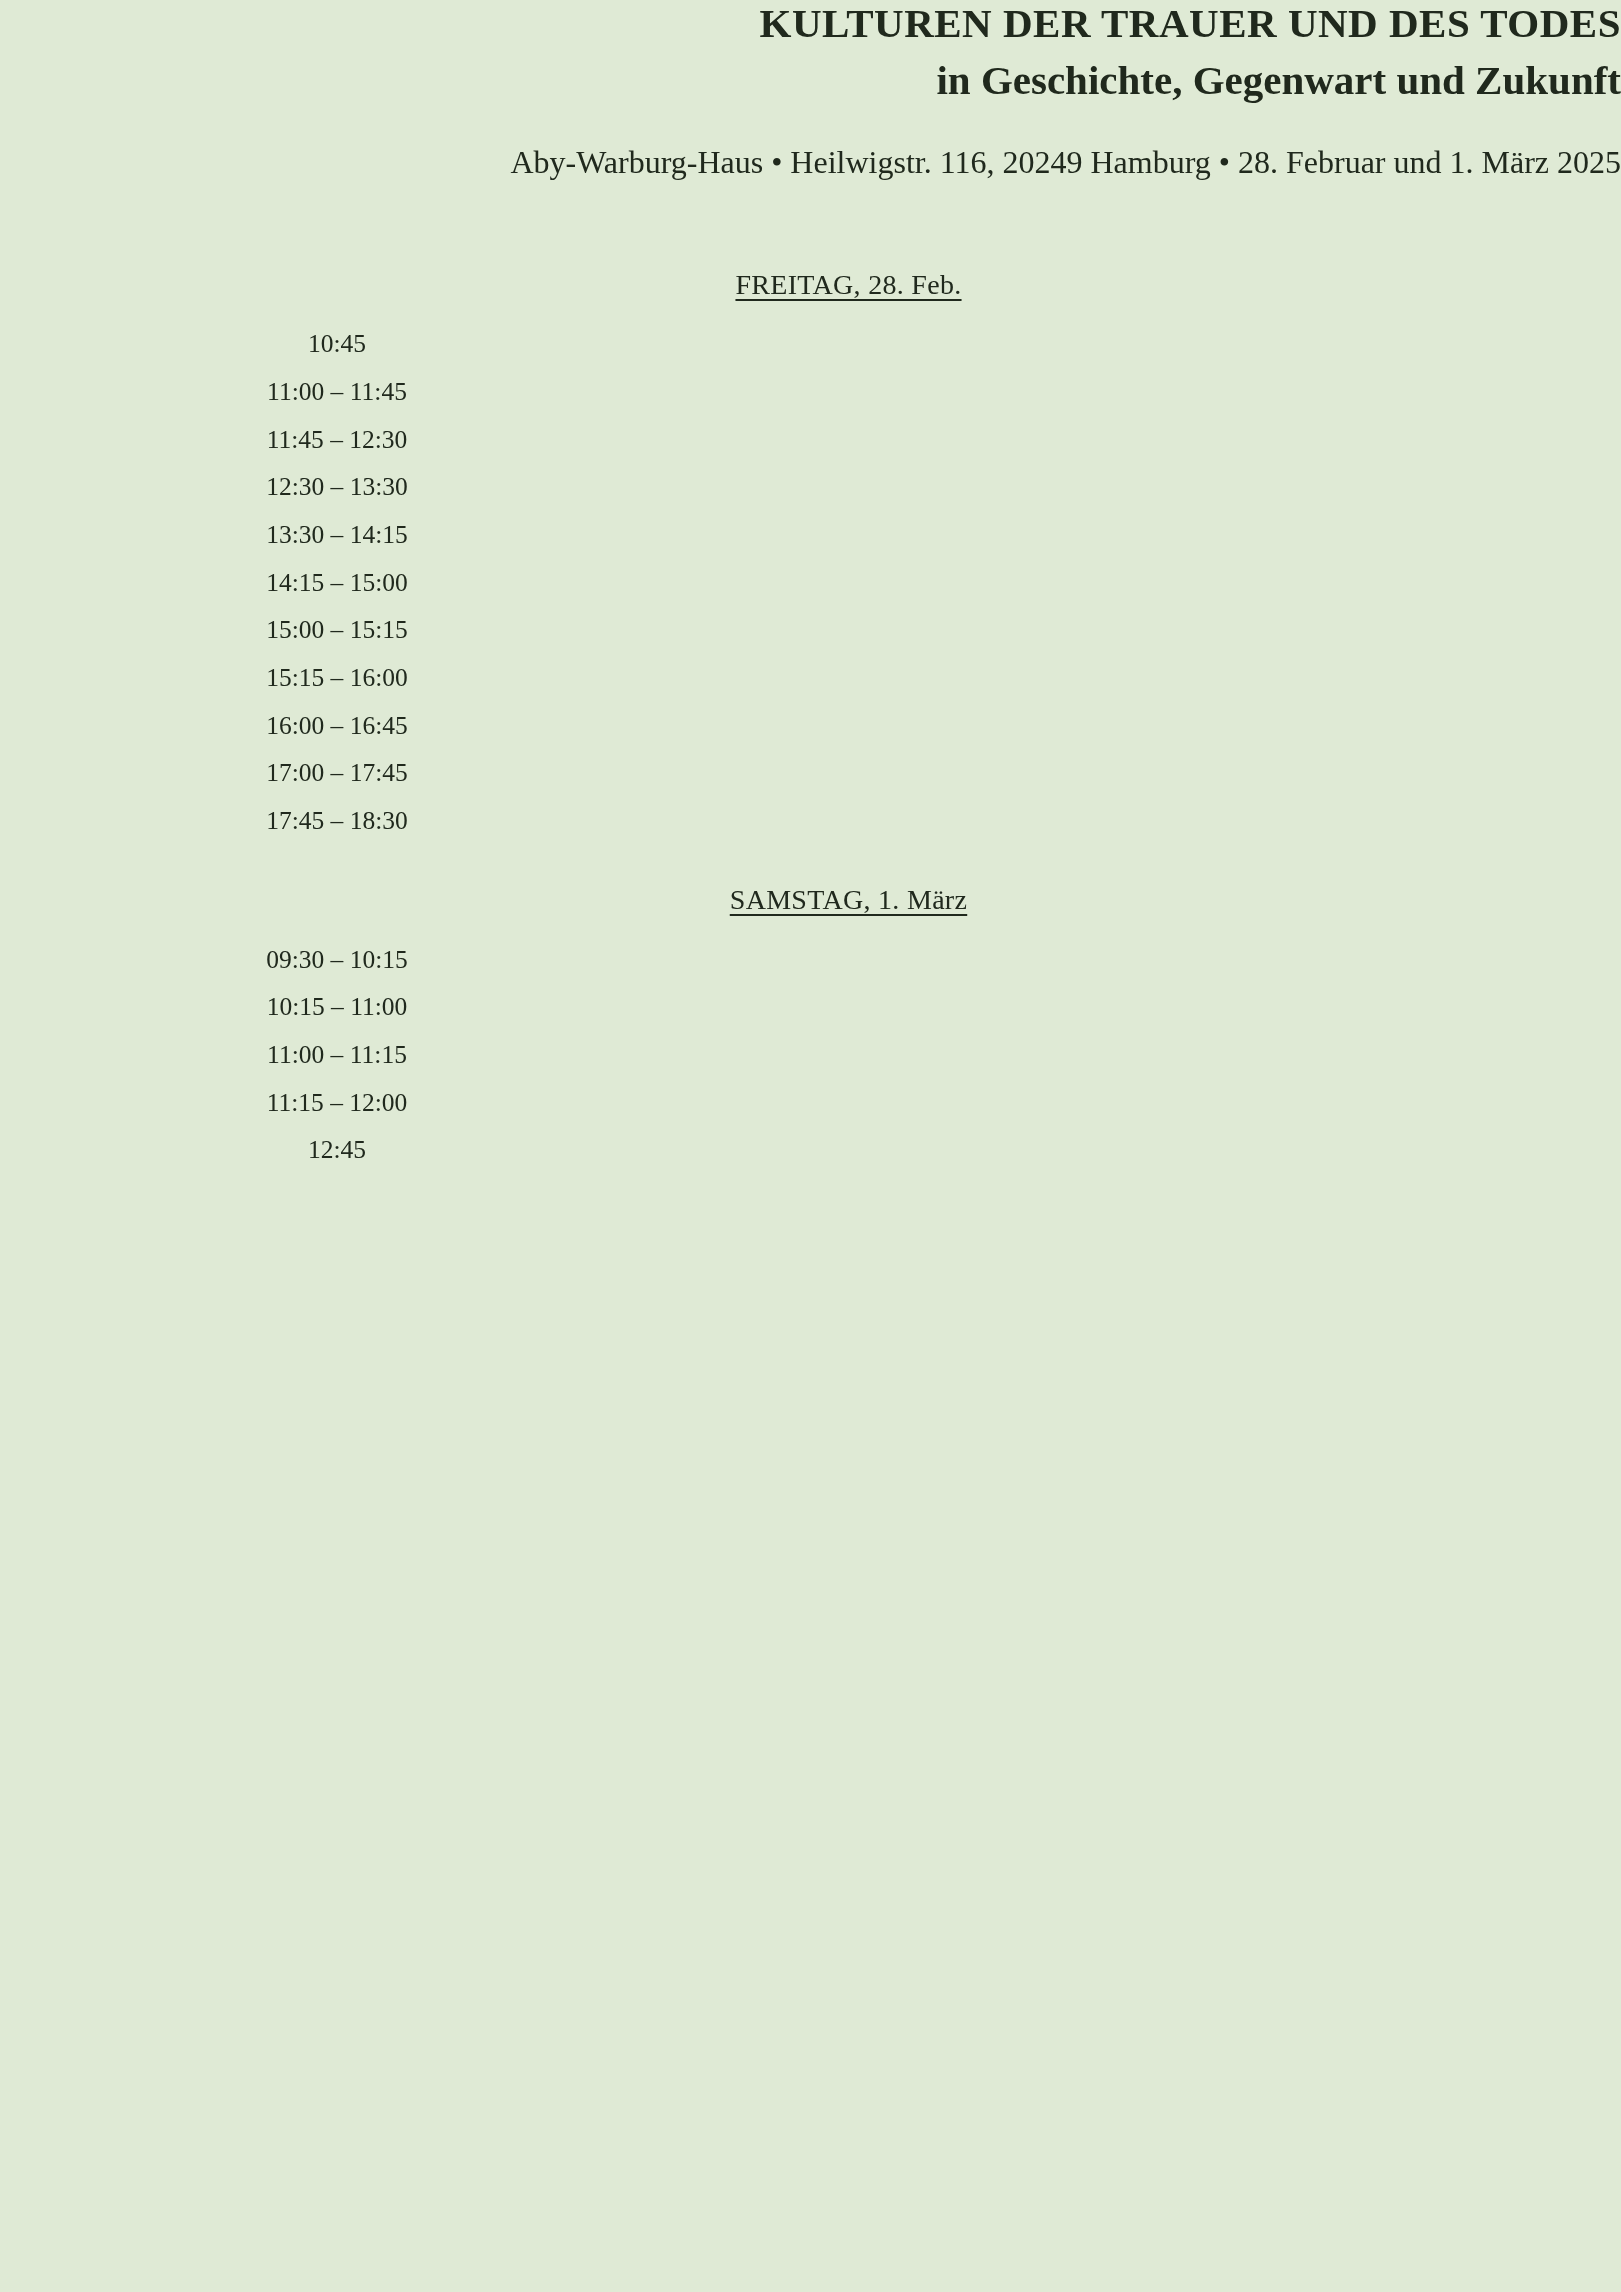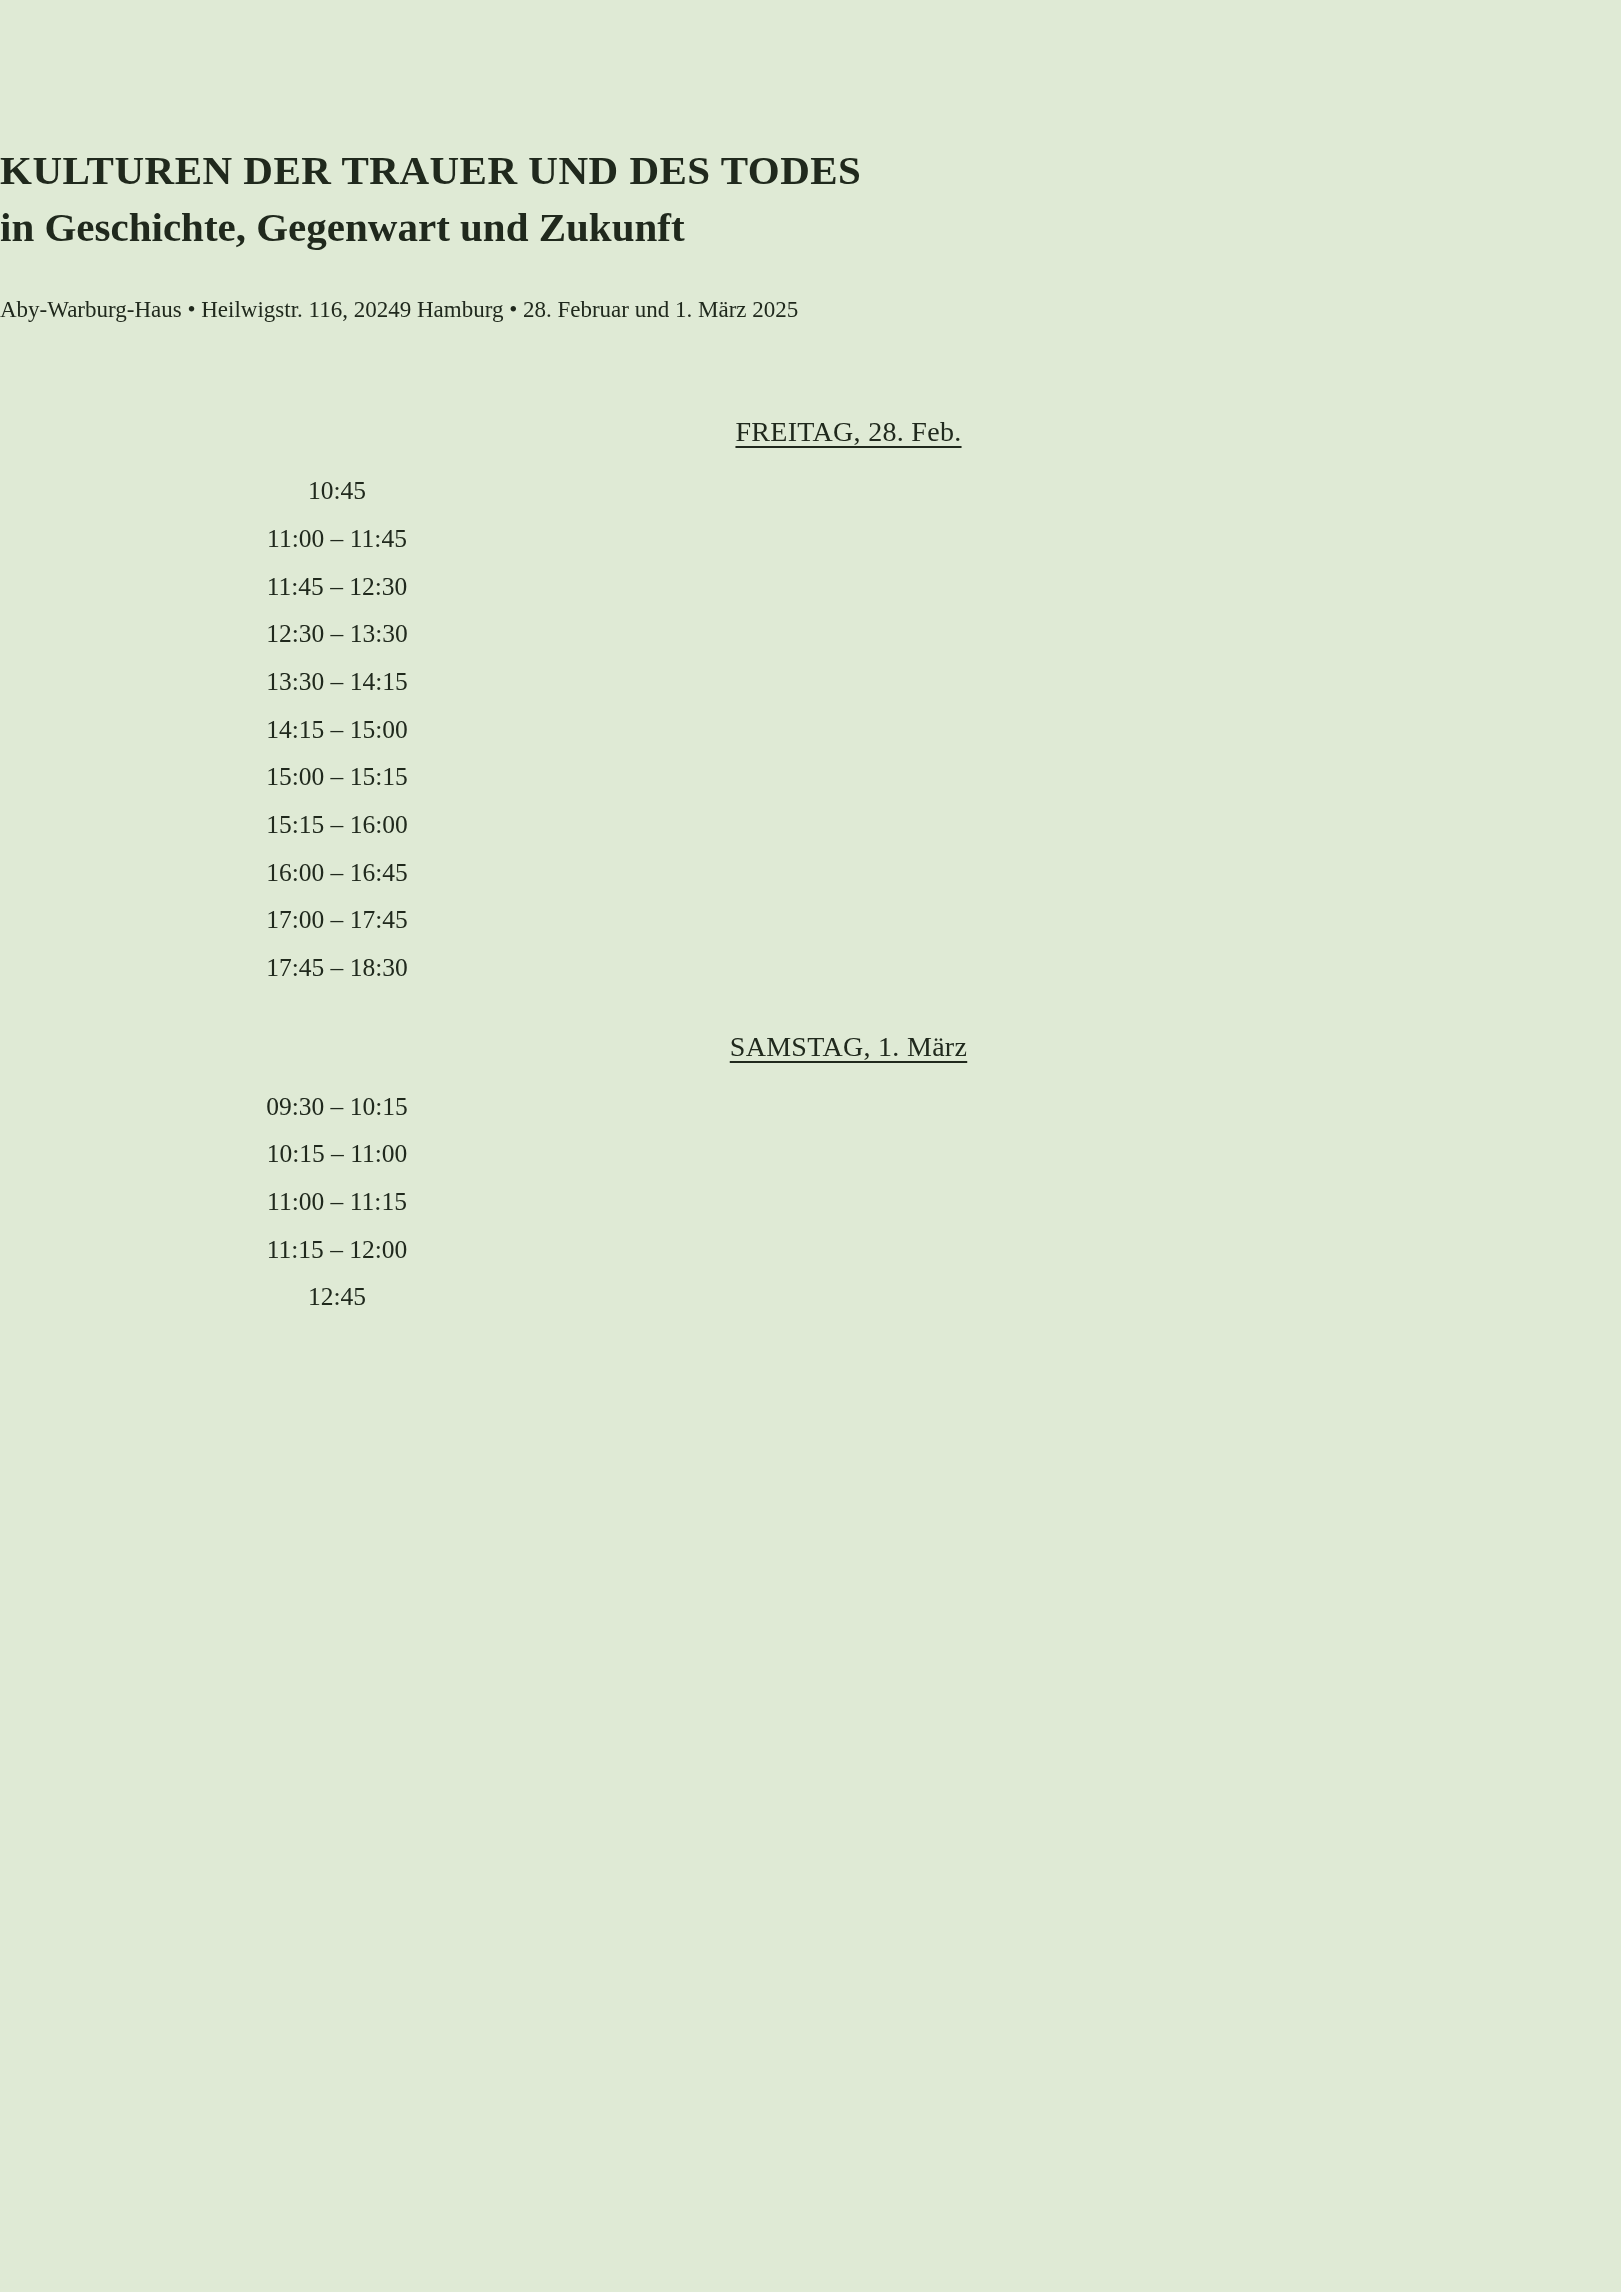--- a/index.html
+++ b/index.html
@@ -4,28 +4,28 @@
 <style>
   html, body { margin: 0; padding: 0; }
   body {
     width: 1621px;
     height: 2293px;
     background: var(--bg, #dfead5);
     color: var(--fg, #20291d);
     font-family: "Liberation Serif", "DejaVu Serif", serif;
     overflow: hidden;
   }
-  .header { text-align: left; padding-top: 147px; }
+  .header { text-align: right; }
   .title-line1 {
     font-size: 41px; font-weight: bold; line-height: 47px; letter-spacing: 0.5px; margin: 0;
   }
   .title-line2 {
     font-size: 41px; font-weight: bold; line-height: 47px; margin: 9.8px 0 0 0;
   }
-  .venue { font-size: 23px; line-height: 31px; margin-top: 43px; }
+  .venue { font-size: 32px; line-height: 31px; margin-top: 43px; }
 
   .program { margin: 90px 118px 0 194px; }
   .day { margin: 0; text-align: center; }
   .day + .day { margin-top: 45px; }
   .day-heading {
     font-size: 28px; font-weight: normal; line-height: 33px;
     text-decoration: underline; text-underline-offset: 4.9px; text-decoration-thickness: 2px;
     margin: 0 0 25.5px 0; letter-spacing: 0.3px;
   }
   .session { display: flex; margin-bottom: 12.7px; font-size: 25.5px; line-height: 35px; }

